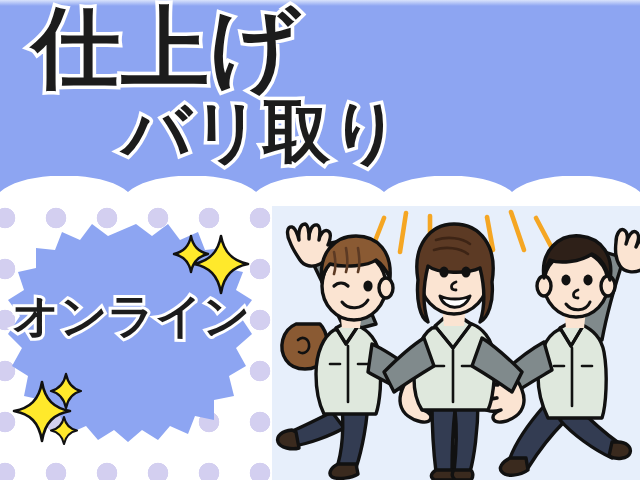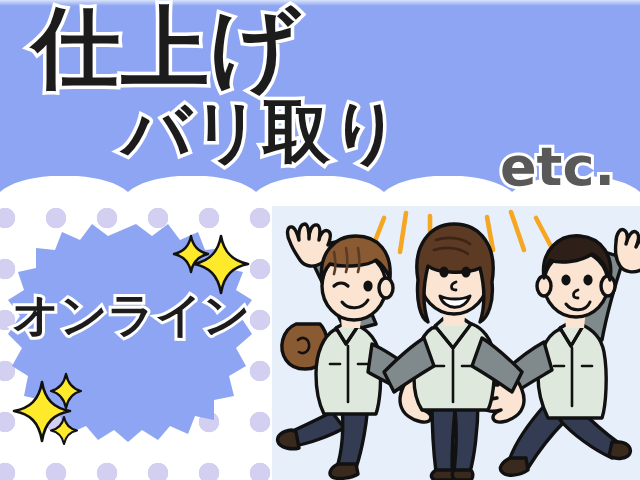--- a/index.html
+++ b/index.html
@@ -89,21 +89,21 @@
     width: 272px; height: 274px;
   }
   .badge-text {
     position: absolute;
     left: 0; top: 0;
     width: 272px; height: 274px;
     pointer-events: none;
   }
   .badge-line {
     position: absolute;
-    font-family: Liberation Serif, serif;
+    font-family: Liberation Sans, sans-serif;
     font-weight: 700;
     color: #1c1c1c;
     white-space: nowrap;
     -webkit-text-stroke: 6px #ffffff;
     paint-order: stroke fill;
   }
   .badge-line-1 {
     left: 12px; top: 86px;
     font-size: 47px; line-height: 1;
     letter-spacing: -0.01em;
@@ -139,21 +139,20 @@
                C 152 -6, 232 -6, 256 16
                C 280 -6, 360 -6, 384 16
                C 408 -6, 488 -6, 512 16
                C 536 -6, 616 -6, 640 16
                L640 34 Z" fill="#ffffff"></path>
     </svg>
 
     <div class="headline-text">
       <div class="jp-line jp-line-1">仕上げ</div>
       <div class="jp-line jp-line-2">バリ取り</div>
-      <div class="etc-word">etc.</div>
     </div>
   </div>
 
   <div class="badge-panel">
     <div class="dot-layer"></div>
 
     <svg class="badge-svg" viewBox="0 0 272 274">
 
       <polygon fill="#8da5f2" points="136,18 152,30 168,18 180,34 198,26 205,44 224,42 224,62 243,66 236,84
                 252,94 240,110 252,128 236,142 246,160 229,170 234,190 214,194 214,214

